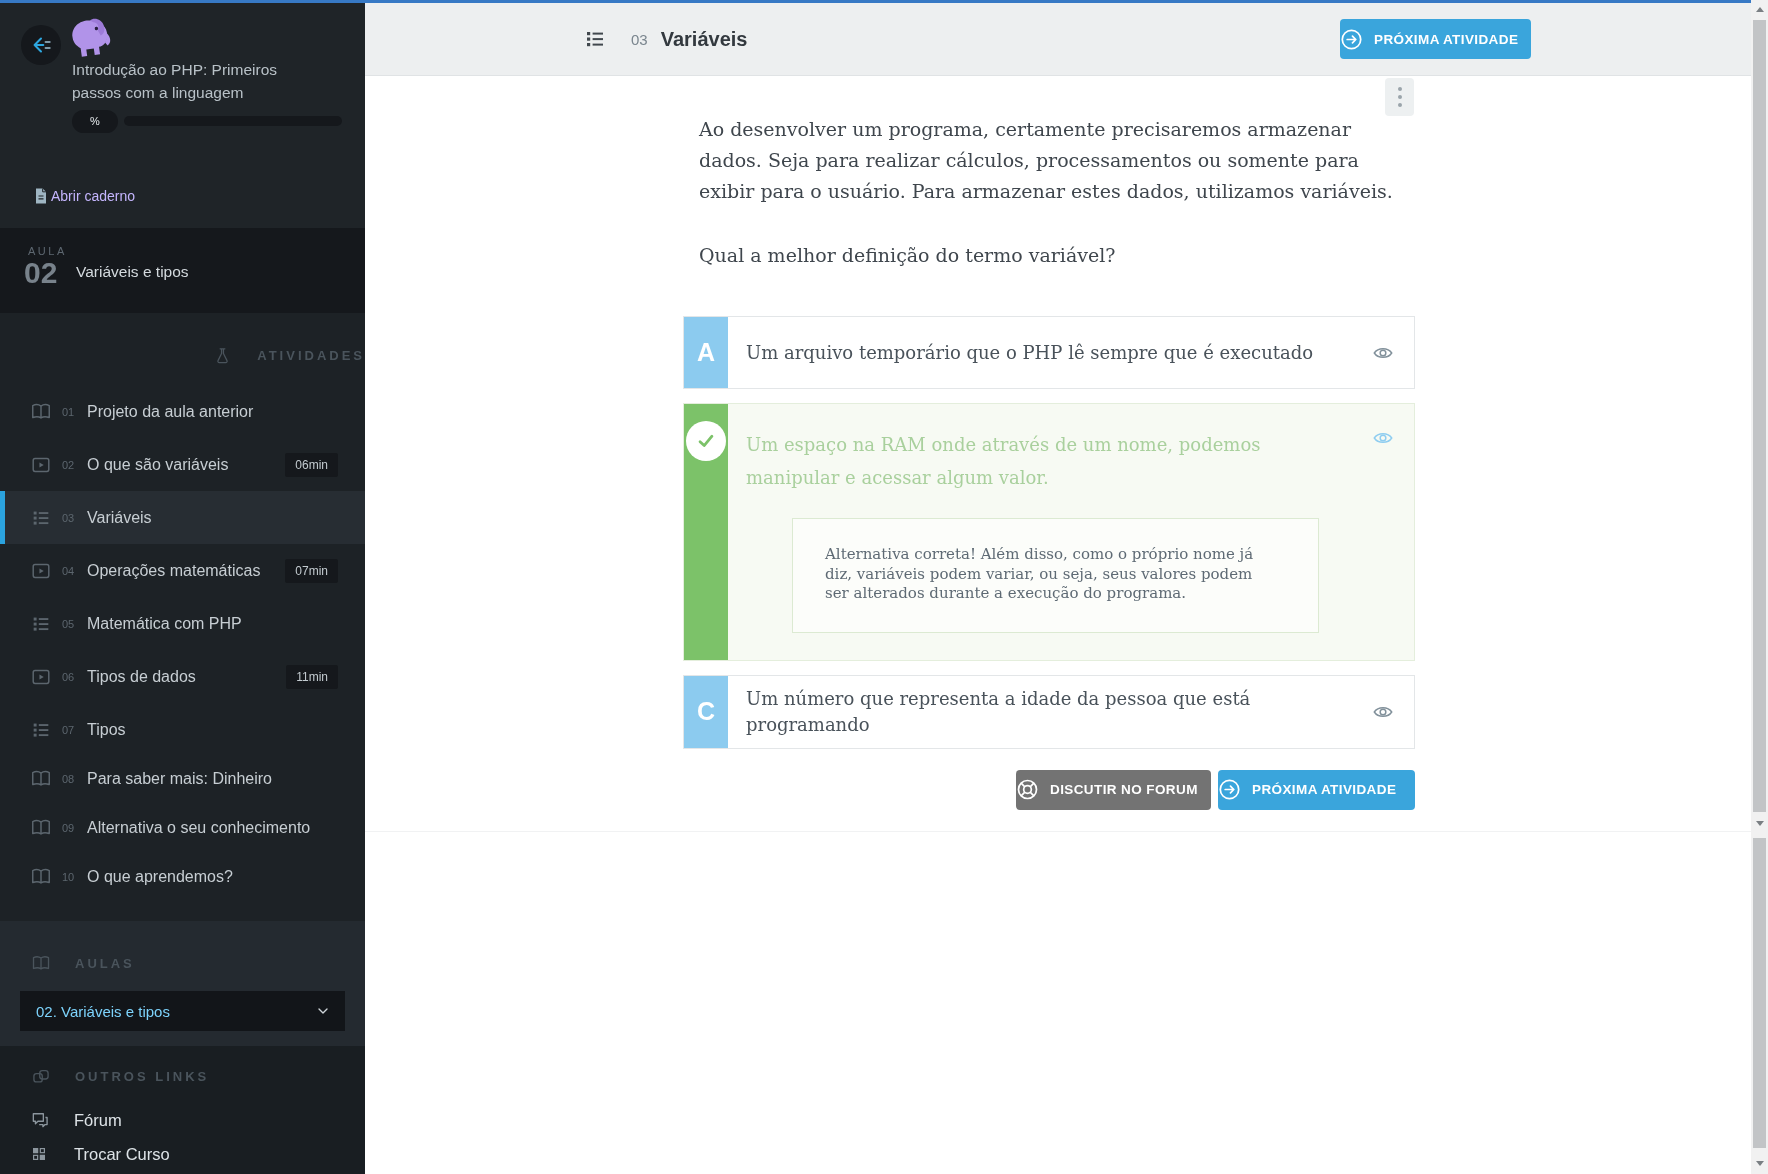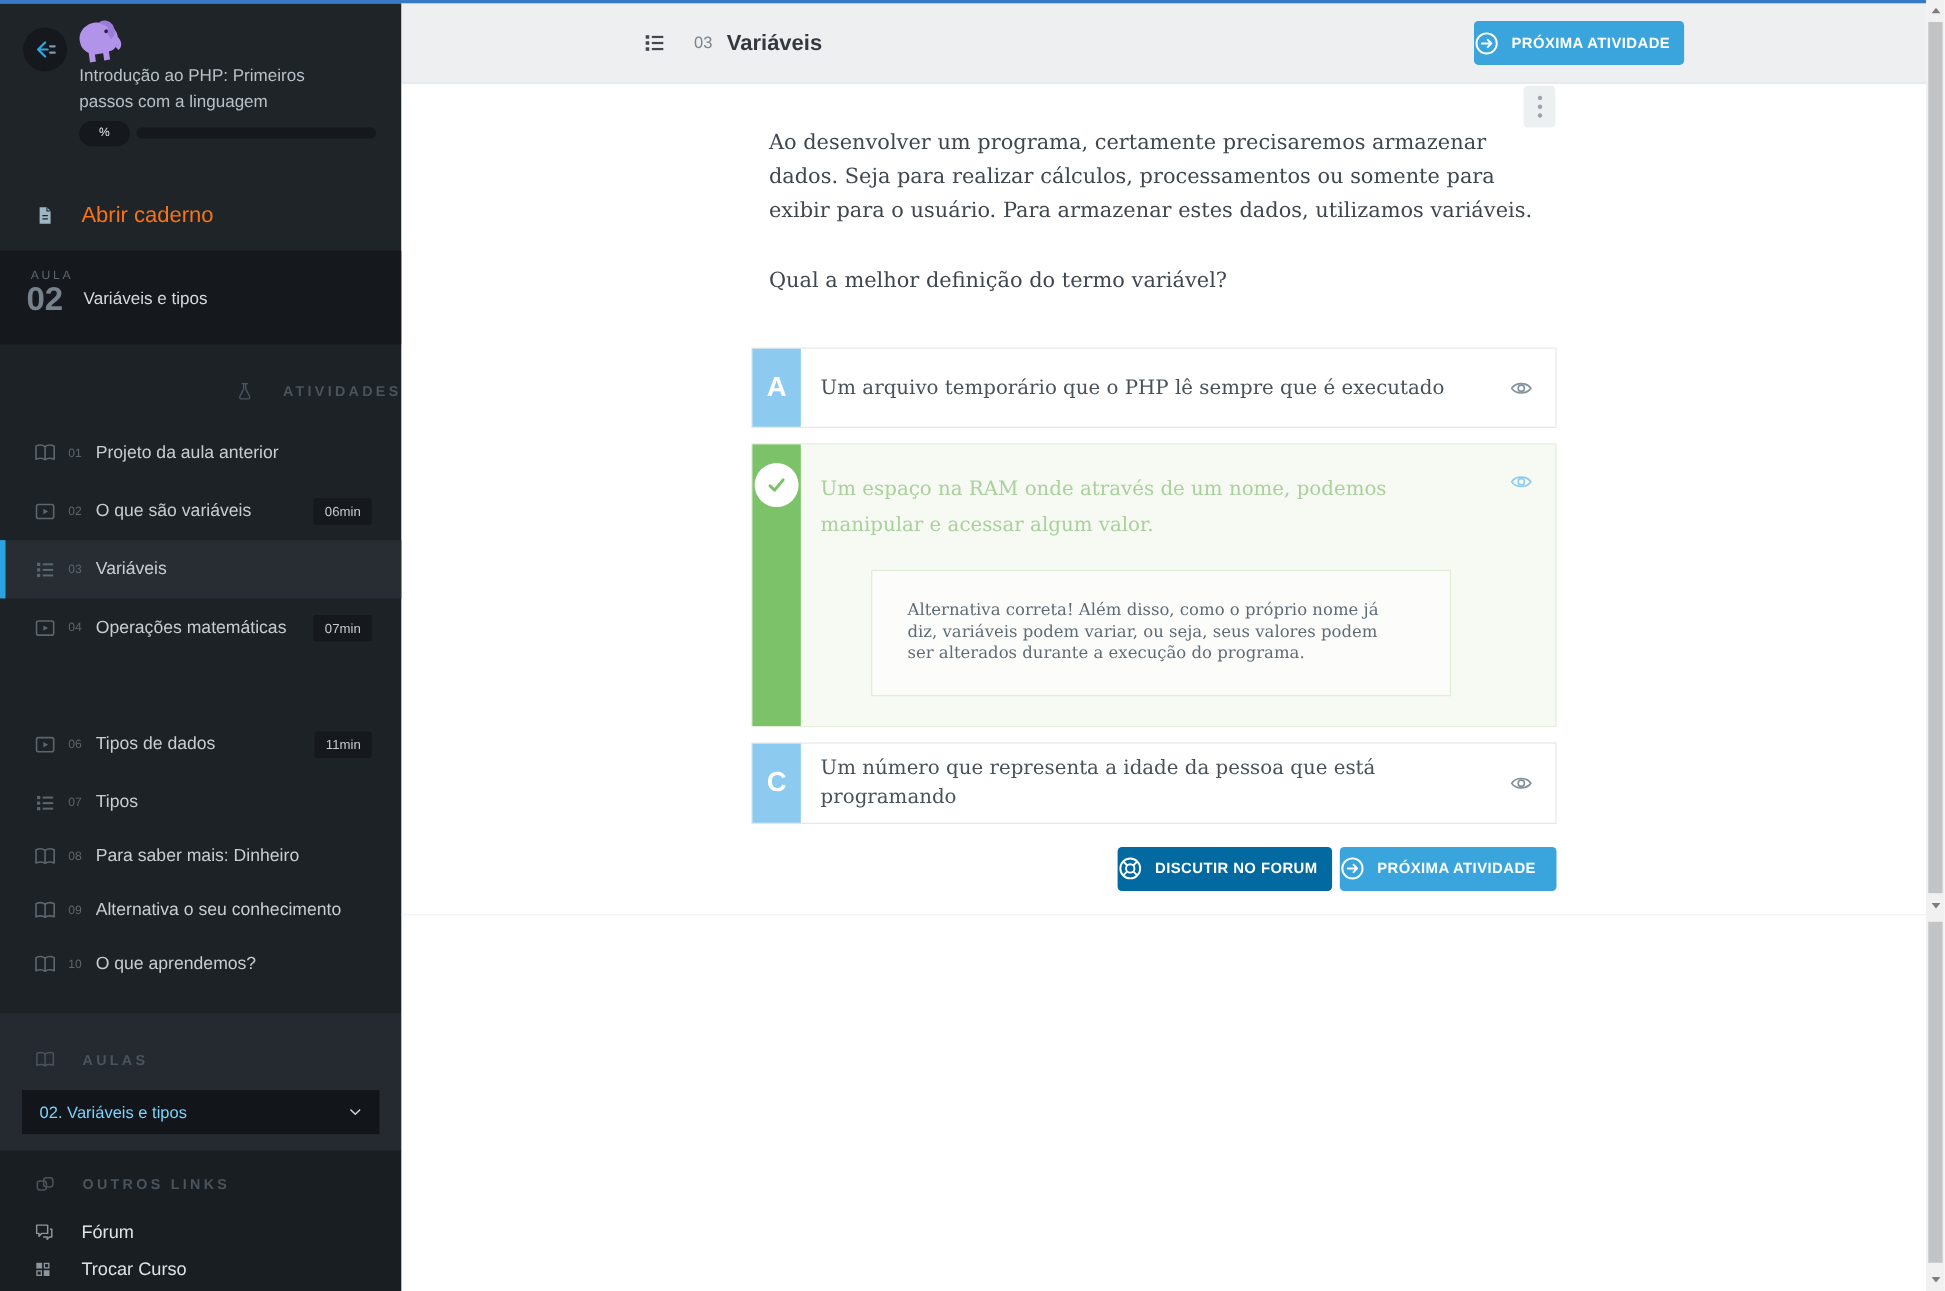--- a/index.html
+++ b/index.html
@@ -22,21 +22,21 @@
     display:flex;align-items:center;justify-content:center;cursor:pointer;}
   .logo{left:64px;top:8px;width:52px;height:52px;}
   .course-title{left:72px;top:55px;width:224px;font-size:15.5px;line-height:23px;color:#b8c1c7;font-weight:300;}
   .progress-wrap{left:72px;top:106px;width:270px;height:24px;display:flex;align-items:center;}
   .pct-pill{width:46px;height:23px;border-radius:12px;background:#15181c;color:#e6ebee;font-size:11px;
     display:flex;align-items:center;justify-content:center;flex:none;}
   .progress-track{margin-left:6px;width:218px;height:10px;border-radius:5px;background:#15181c;}
 
   .notebook-row{left:0;top:170px;width:100%;height:46px;display:flex;align-items:center;cursor:pointer;}
   .notebook-row .nb-icon{margin-left:31px;width:20px;color:#9fb6c3;display:flex;}
-  .notebook-row .nb-label{margin-left:23px;font-size:20px;color:#f97316;font-weight:300;}
+  .notebook-row .nb-label{font-size:14px;color:#c4b5fd;font-weight:300;}
 
   .aula-block{left:0;top:225px;width:100%;height:85px;background:#15181c;cursor:pointer;}
   .aula-kicker{position:absolute;left:28px;top:17px;font-size:11px;letter-spacing:2.5px;color:#5d6770;}
   .aula-number{position:absolute;left:24px;top:28px;font-size:30px;font-weight:bold;color:#78828b;}
   .aula-title{position:absolute;left:76px;top:35px;font-size:15.5px;color:#d4dade;font-weight:300;}
 
   .sec-header{display:flex;align-items:center;height:30px;color:#4a545c;}
   .sec-header .sec-icon{margin-left:31px;width:20px;display:flex;}
   .sec-header .sec-label{margin-left:24px;font-size:13px;font-weight:bold;letter-spacing:3px;}
 
@@ -61,21 +61,21 @@
   .main-header{position:absolute;left:365px;top:3px;right:17px;height:72px;background:#edeff0;
     border-bottom:1px solid #e0e3e5;z-index:5;}
   .header-group{position:absolute;left:218px;top:0;height:72px;display:flex;align-items:center;}
   .hg-icon{width:24px;color:#41484e;display:flex;}
   .hg-number{margin-left:24px;font-size:15px;color:#7a858e;}
   .hg-title{margin-left:13px;font-size:20px;font-weight:bold;color:#33393f;}
   .btn{display:flex;align-items:center;justify-content:flex-start;gap:11px;color:#fff;font-weight:bold;
     font-size:13.5px;letter-spacing:.4px;border-radius:4px;cursor:pointer;white-space:nowrap;}
   .btn .btn-ic{width:23px;height:23px;display:flex;flex:none;}
   .btn-blue{background:#3aa5dc;}
-  .btn-gray{background:#0369a1;}
+  .btn-gray{background:#737373;}
   .btn-next-top{position:absolute;right:220px;top:16px;width:191px;height:40px;}
 
   
   .content{position:absolute;left:365px;top:76px;right:17px;bottom:0;background:#fff;}
   .kebab{position:absolute;left:1020px;top:2px;width:29px;height:38px;background:#edf0f1;border-radius:4px;
     display:flex;flex-direction:column;align-items:center;justify-content:center;gap:4px;cursor:pointer;}
   .kebab i{width:4px;height:4px;border-radius:50%;background:#9aa4ab;}
   .content-divider{position:absolute;left:0;right:0;top:755px;height:1px;background:#f1f2f3;}
 
   .qcol{position:absolute;left:334px;top:0;width:716px;}
@@ -268,20 +268,29 @@
     <span class="act-icon">
         <svg width="22" height="22">
           <use href="#i-video"></use>
         </svg>
       </span>
     <span class="act-num">04</span>
     <span class="act-label">Operações matemáticas</span>
     <span class="act-badge">07min</span>
   </div>
 
+  <div class="act-row sb" style="top:594px">
+    <span class="act-icon">
+        <svg width="22" height="22">
+          <use href="#i-list"></use>
+        </svg>
+      </span>
+    <span class="act-num">05</span>
+    <span class="act-label">Matemática com PHP</span>
+  </div>
 
   <div class="act-row sb" style="top:647px">
     <span class="act-icon">
         <svg width="22" height="22">
           <use href="#i-video"></use>
         </svg>
       </span>
     <span class="act-num">06</span>
     <span class="act-label">Tipos de dados</span>
     <span class="act-badge">11min</span>

